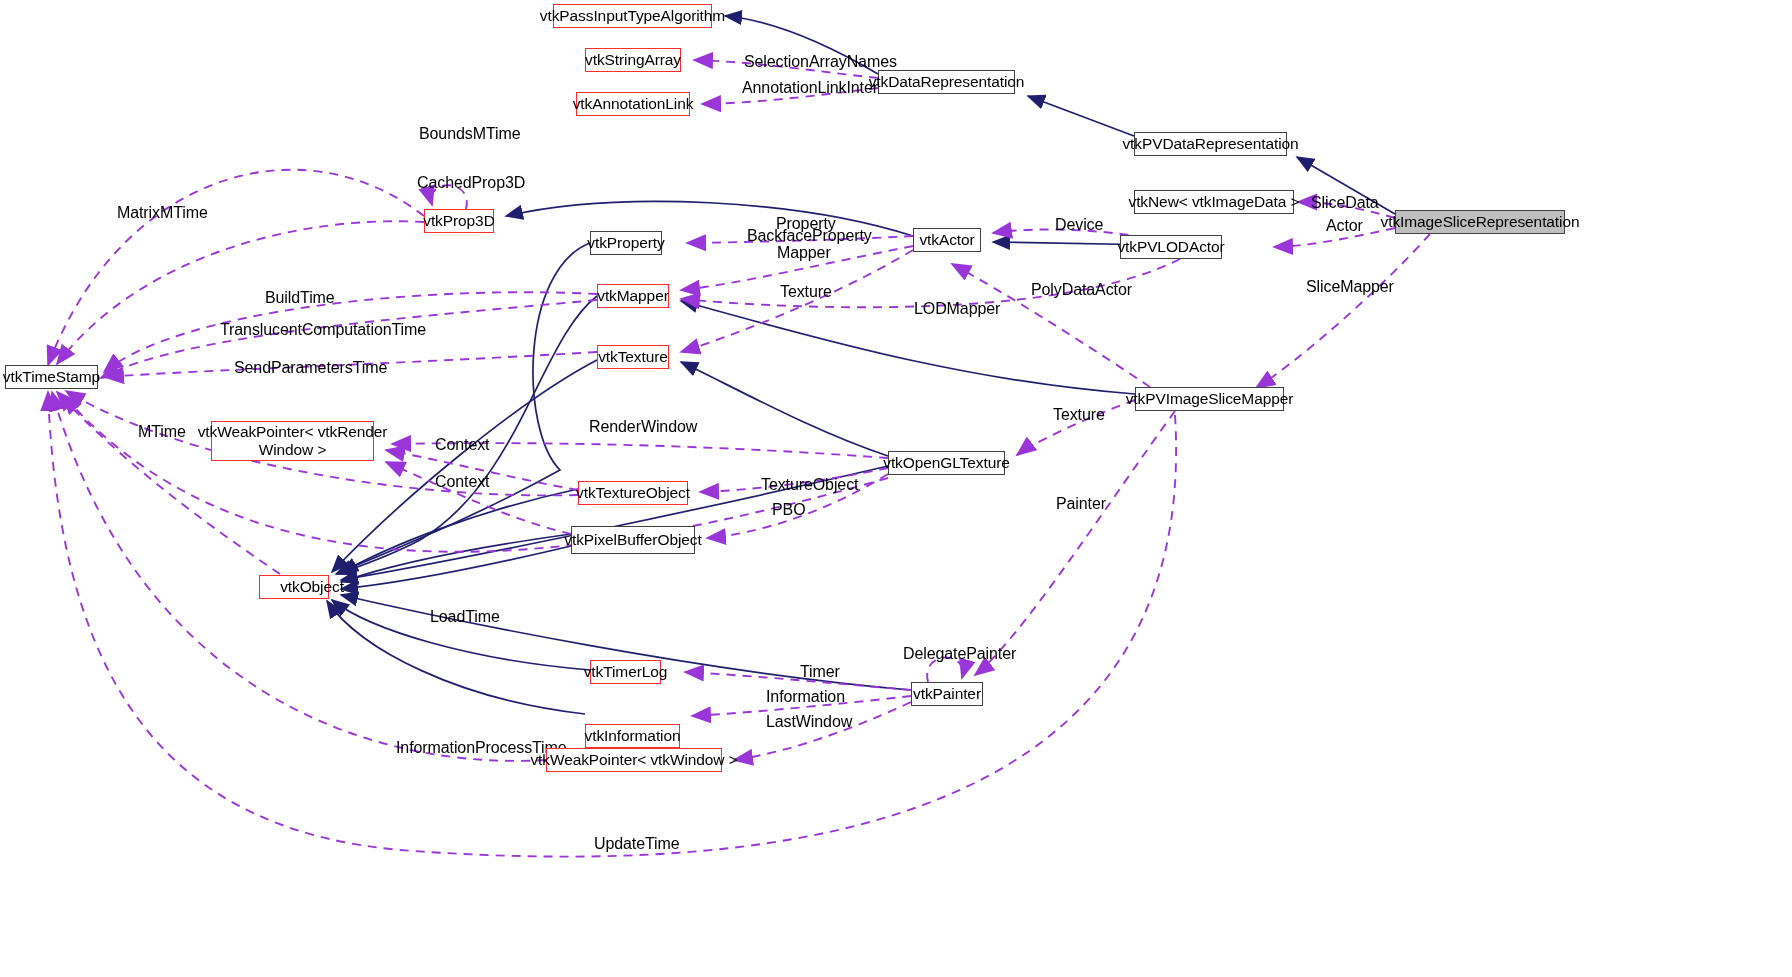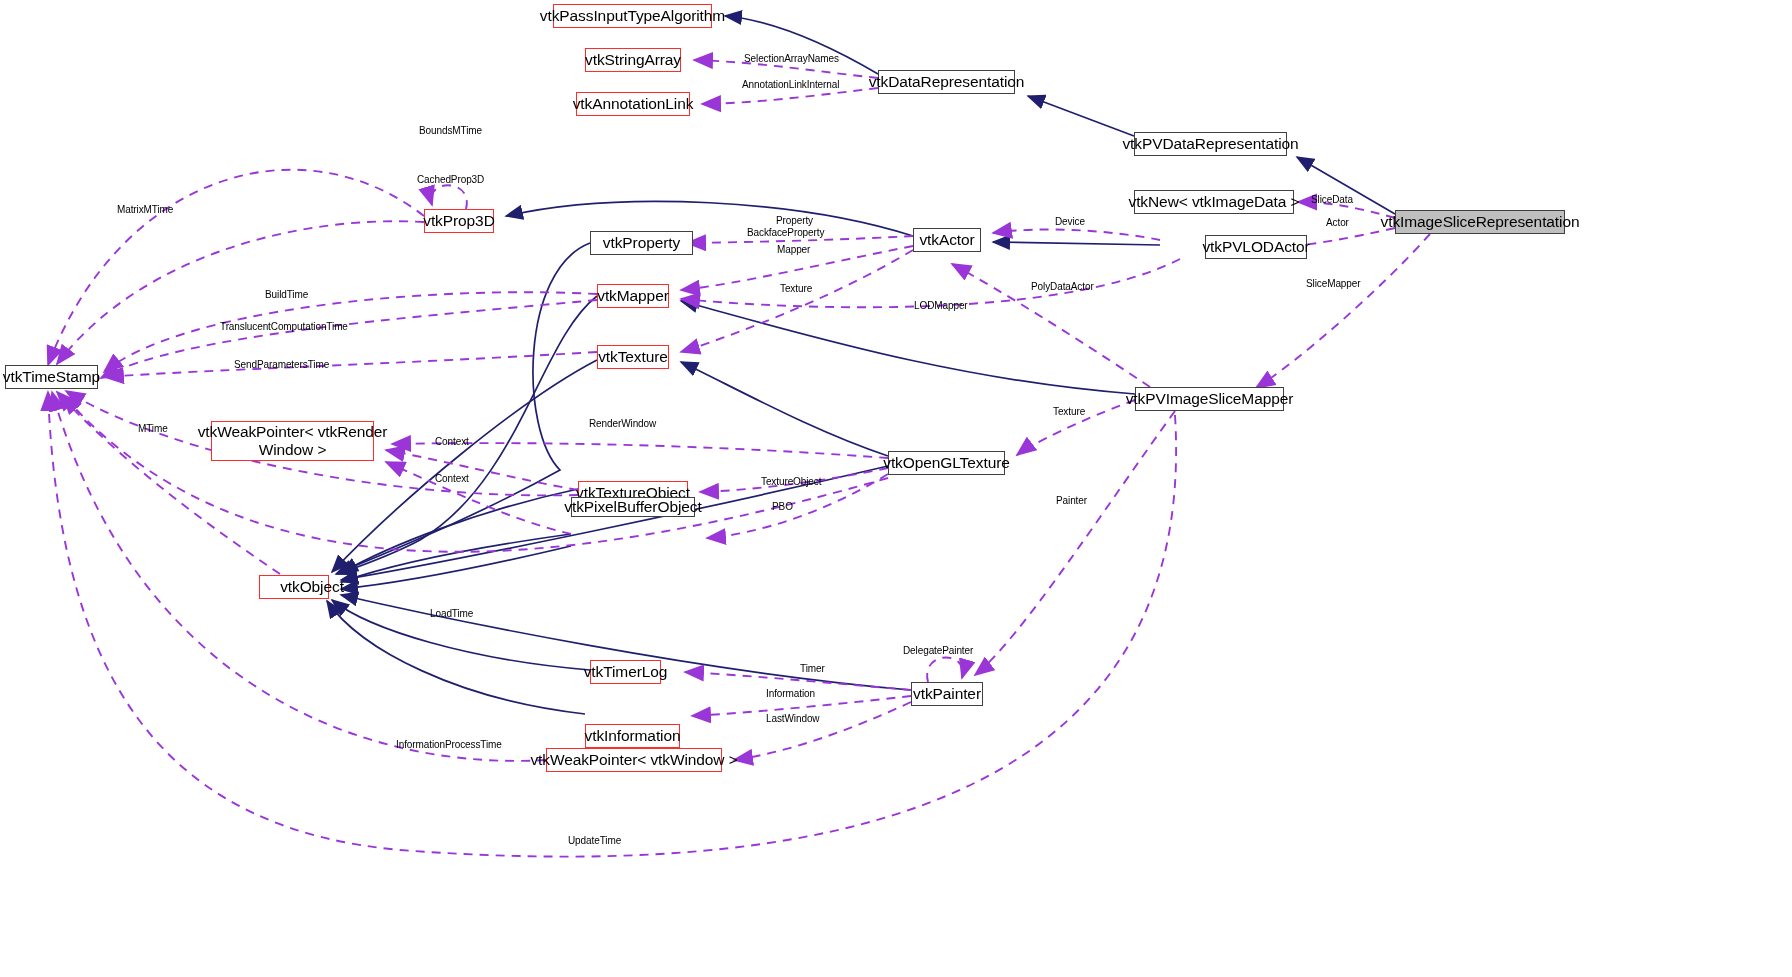--- a/index.html
+++ b/index.html
@@ -45,21 +45,21 @@
   }
   .node.ref {
     border: 1.6px solid #fc2d2d;
   }
   .node.current {
     border: 1.6px solid #404040;
     background: #bfbfbf;
   }
   .edge-label {
     position: absolute;
-    font-size: 10px;
+    font-size: 16px;
     color: #000000;
     white-space: pre;
     letter-spacing: -0.1px;
     z-index: 4;
     background: transparent;
   }
 </style>
 </head>
 <body>
 
@@ -183,32 +183,32 @@
   </svg>
 
   <div class="node ref" style="left:553px;top:4px;width:159px;height:24px;">vtkPassInputTypeAlgorithm</div>
   <div class="node ref" style="left:585px;top:48px;width:96px;height:24px;">vtkStringArray</div>
   <div class="node ref" style="left:576px;top:92px;width:114px;height:24px;">vtkAnnotationLink</div>
   <div class="node base" style="left:878px;top:70px;width:137px;height:24px;">vtkDataRepresentation</div>
   <div class="node base" style="left:1134px;top:132px;width:153px;height:24px;">vtkPVDataRepresentation</div>
   <div class="node base" style="left:1134px;top:190px;width:160px;height:24px;">vtkNew&lt; vtkImageData &gt;</div>
   <div class="node current" style="left:1395px;top:210px;width:170px;height:24px;">vtkImageSliceRepresentation</div>
   <div class="node ref" style="left:424px;top:209px;width:70px;height:24px;">vtkProp3D</div>
-  <div class="node base" style="left:590px;top:231px;width:103px;height:24px;">vtkProperty</div>
+  <div class="node base" style="left:590px;top:231px;width:72px;height:24px;">vtkProperty</div>
   <div class="node base" style="left:913px;top:228px;width:68px;height:24px;">vtkActor</div>
-  <div class="node base" style="left:1205px;top:235px;width:102px;height:24px;">vtkPVLODActor</div>
+  <div class="node base" style="left:1120px;top:235px;width:102px;height:24px;">vtkPVLODActor</div>
   <div class="node ref" style="left:597px;top:284px;width:72px;height:24px;">vtkMapper</div>
   <div class="node ref" style="left:597px;top:345px;width:72px;height:24px;">vtkTexture</div>
   <div class="node base" style="left:5px;top:365px;width:93px;height:24px;">vtkTimeStamp</div>
   <div class="node base" style="left:1135px;top:387px;width:149px;height:24px;">vtkPVImageSliceMapper</div>
   <div class="node ref" style="left:211px;top:421px;width:163px;height:40px;">vtkWeakPointer&lt; vtkRender
 Window &gt;</div>
   <div class="node base" style="left:888px;top:451px;width:117px;height:24px;">vtkOpenGLTexture</div>
   <div class="node ref" style="left:578px;top:481px;width:110px;height:24px;">vtkTextureObject</div>
-  <div class="node base" style="left:571px;top:497px;width:124px;height:20px;">vtkPixelBufferObject</div>
+  <div class="node base" style="left:571px;top:526px;width:124px;height:28px;">vtkPixelBufferObject</div>
   <div class="node ref" style="left:259px;top:575px;width:70px;height:24px;padding-left:36px;">vtkObject</div>
   <div class="node ref" style="left:590px;top:660px;width:71px;height:24px;">vtkTimerLog</div>
   <div class="node base" style="left:911px;top:682px;width:72px;height:24px;text-align:center;">vtkPainter</div>
   <div class="node ref" style="left:585px;top:704px;width:95px;height:24px;margin-top:20px;">vtkInformation</div>
   <div class="node ref" style="left:546px;top:748px;width:176px;height:24px;">vtkWeakPointer&lt; vtkWindow &gt;</div>
 
   <div class="edge-label" style="left:744px;top:53px;">SelectionArrayNames</div>
   <div class="edge-label" style="left:742px;top:79px;">AnnotationLinkInternal</div>
   <div class="edge-label" style="left:419px;top:125px;">BoundsMTime</div>
   <div class="edge-label" style="left:417px;top:174px;">CachedProp3D</div>
@@ -233,15 +233,15 @@
   <div class="edge-label" style="left:435px;top:473px;">Context</div>
   <div class="edge-label" style="left:761px;top:476px;">TextureObject</div>
   <div class="edge-label" style="left:1056px;top:495px;">Painter</div>
   <div class="edge-label" style="left:772px;top:501px;">PBO</div>
   <div class="edge-label" style="left:430px;top:608px;">LoadTime</div>
   <div class="edge-label" style="left:903px;top:645px;">DelegatePainter</div>
   <div class="edge-label" style="left:800px;top:663px;">Timer</div>
   <div class="edge-label" style="left:766px;top:688px;">Information</div>
   <div class="edge-label" style="left:766px;top:713px;">LastWindow</div>
   <div class="edge-label" style="left:396px;top:739px;">InformationProcessTime</div>
-  <div class="edge-label" style="left:568px;top:835px;">UpdateTime</div>
+  <div class="edge-label" style="left:594px;top:835px;">UpdateTime</div>
 
 </div>
 
 </body></html>

